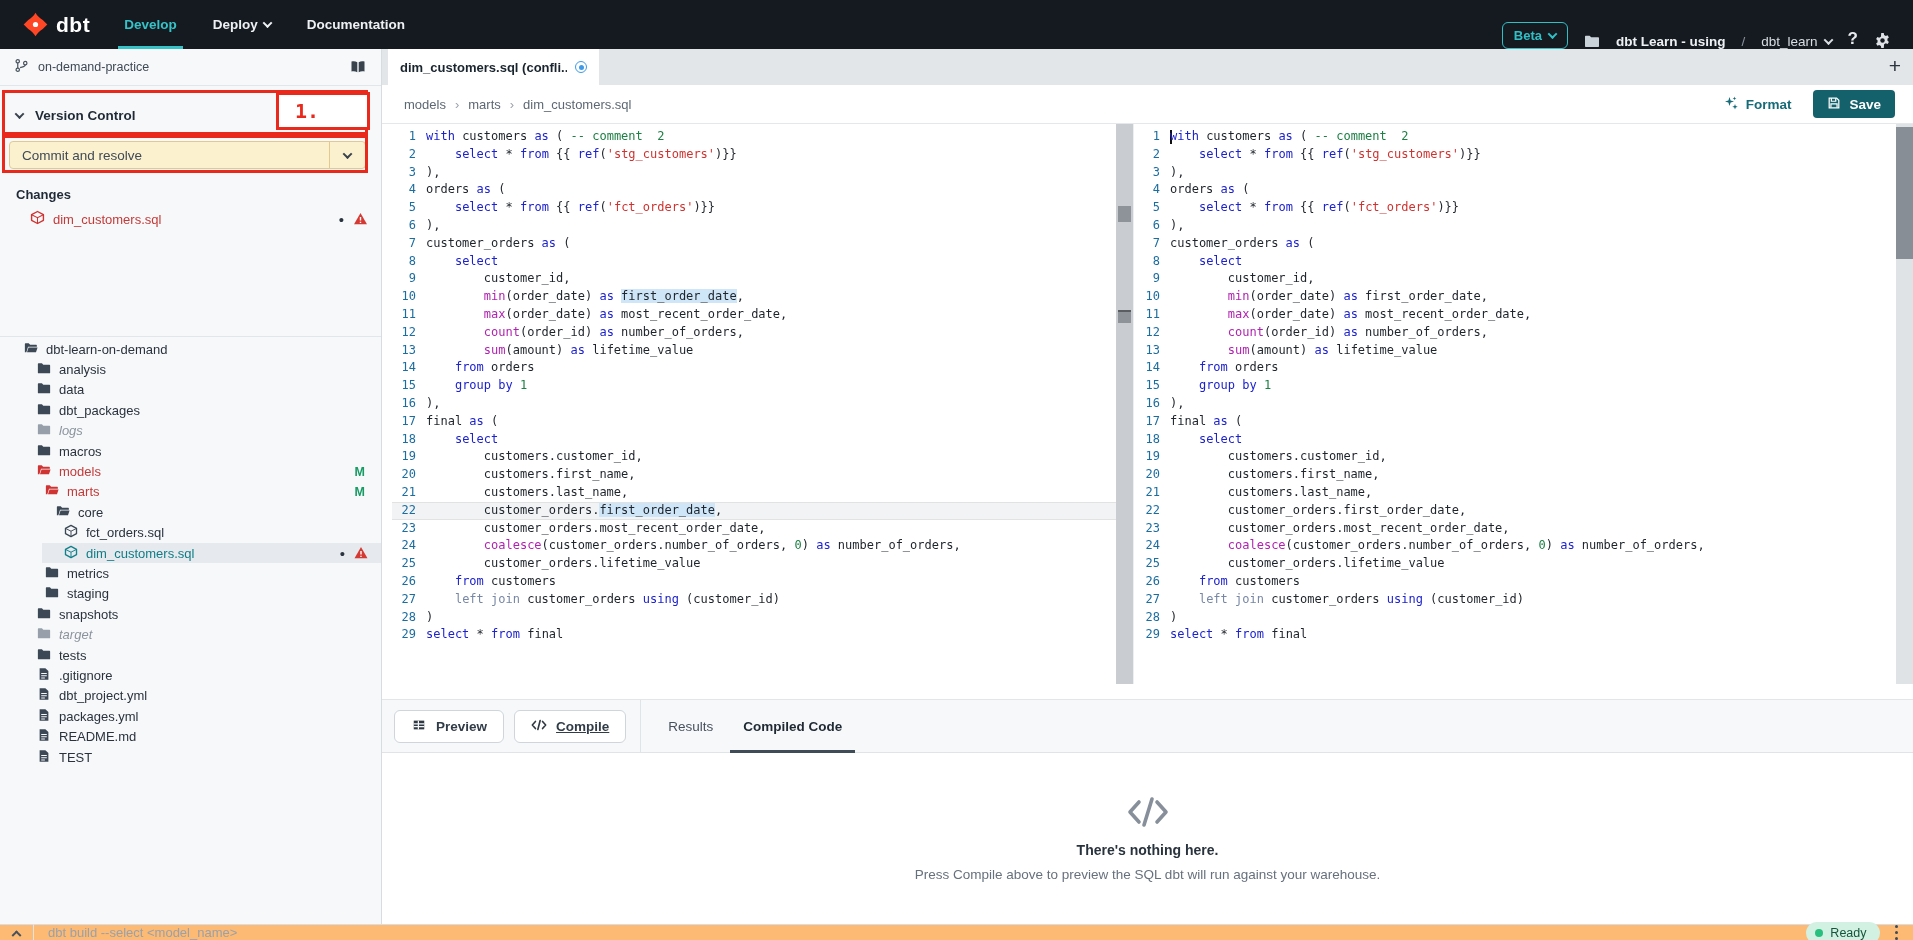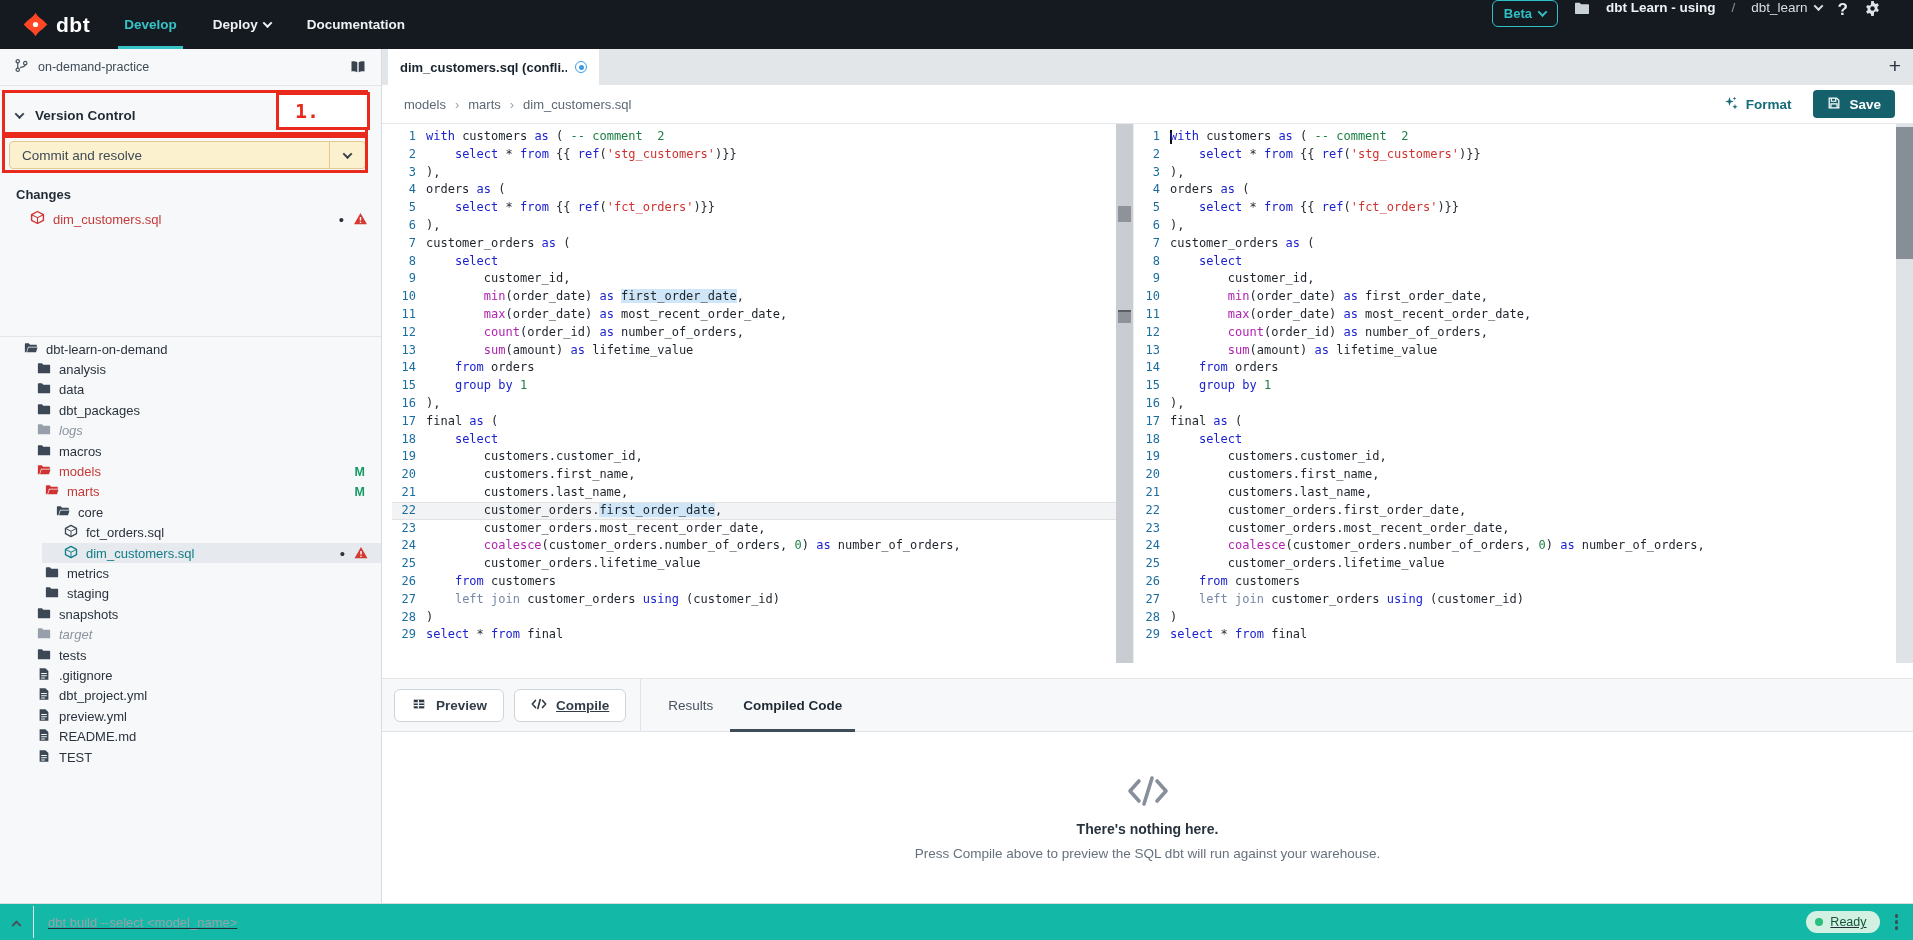--- a/index.html
+++ b/index.html
@@ -12,21 +12,21 @@
   .nav-left { display:flex; align-items:stretch; }
   .logo { display:flex; align-items:center; gap:7px; padding:0 34px 0 22px; }
   .logo-mark svg { width:27px; height:27px; display:block; }
   .logo-text { color:#fff; font-size:21px; font-weight:bold; letter-spacing:.5px; }
   .nav-items { display:flex; align-items:stretch; gap:36px; }
   .nav-item { display:flex; align-items:center; gap:6px; color:#eef1f4; font-size:13.5px; font-weight:600; cursor:pointer; position:relative; }
   .nav-item.active { color:#35c3c7; }
   .nav-item.active::after { content:""; position:absolute; left:-6px; right:-6px; bottom:0; height:3px; background:#35c3c7; }
   .chev { display:inline-block; width:7px; height:7px; border-right:2px solid currentColor; border-bottom:2px solid currentColor; transform:rotate(45deg) translate(-1px,-1px); }
   .chev.up { transform:rotate(-135deg) translate(-2px,-2px); }
-  .nav-right { display:flex; align-items:flex-start; gap:16px; padding-right:32px; }
+  .nav-right { display:flex; align-items:flex-end; gap:16px; padding-right:22px; }
   .beta-btn { background:transparent; border:1.5px solid #2fc0c6; border-radius:6px; color:#2fc0c6; font-size:13px; font-weight:700; padding:5px 11px; display:flex; align-items:center; gap:7px; cursor:pointer; font-family:inherit; }
   .nav-folder-icon svg { width:16px; height:16px; display:block; }
   .nav-project { color:#eef1f4; font-size:13.5px; font-weight:700; cursor:pointer; }
   .nav-sep { color:#8a929c; font-size:13.5px; }
   .nav-env { color:#d9dee4; font-size:13.5px; display:flex; align-items:center; gap:7px; cursor:pointer; }
   .nav-help { color:#e8ebef; font-size:17px; font-weight:bold; cursor:pointer; }
   .nav-gear svg { width:17px; height:17px; display:block; cursor:pointer; }
 
   
   .content-row { flex:1; display:flex; min-height:0; }
@@ -129,21 +129,21 @@
   .bp-tabs { display:flex; align-items:stretch; height:100%; margin-left:12px; }
   .bp-tab { display:flex; align-items:center; padding:0 15px; font-size:13.5px; color:#47525e; cursor:pointer; position:relative; }
   .bp-tab.active { color:#1f2933; font-weight:700; }
   .bp-tab.active::after { content:""; position:absolute; left:2px; right:2px; bottom:-1px; height:3px; background:#3f4b57; }
   .bp-content { flex:1; background:#fff; display:flex; flex-direction:column; align-items:center; justify-content:center; gap:9px; }
   .empty-icon svg { width:44px; height:34px; }
   .empty-title { font-size:14px; font-weight:700; color:#29333d; }
   .empty-sub { font-size:13.5px; color:#67717d; }
 
   
-  .statusbar { height:37px; flex:none; background:#14b8a6; border-top:1px solid #d9dde1; display:flex; align-items:center;text-decoration:underline; }
+  .statusbar { height:16px; flex:none; background:#fdba74; border-top:1px solid #d9dde1; display:flex; align-items:center; }
   .sb-collapse { padding:0 13px; color:#47525e; cursor:pointer; display:flex; }
   .sb-divider { width:1px; height:32px; background:#e0e4e8; }
   .sb-input { flex:1; border:none; outline:none; font-size:13px; color:#3e4a56; padding-left:14px; font-family:inherit; background:transparent; }
   .sb-input::placeholder { color:#99a1ab; }
   .sb-right { display:flex; align-items:center; gap:13px; padding-right:13px; }
   .ready-pill { display:flex; align-items:center; gap:7px; background:#d3f1e2; border-radius:12px; padding:4px 13px 4px 9px; cursor:pointer; }
   .ready-dot { width:8px; height:8px; border-radius:50%; background:#29bf7f; }
   .ready-label { font-size:12.5px; color:#14543c; }
   .kebab { display:flex; flex-direction:column; gap:2.5px; cursor:pointer; padding:2px; }
   .kebab i { width:3.5px; height:3.5px; border-radius:50%; background:#3e4a56; }
@@ -380,21 +380,21 @@
                   <path fill="#3c4856" d="M3 1.3h6.6L13 4.7v10H3z"></path>
                   <path fill="#f7f8fa" d="M4.8 6.8h6.4v1.2H4.8zm0 2.6h6.4v1.2H4.8zm0 2.6h4.2v1.2H4.8z"></path>
                 </svg></span>
               <span class="lbl">dbt_project.yml</span>
             </div>
             <div class="tree-row" style="padding-left: 37px;">
               <span><svg viewBox="0 0 16 16">
                   <path fill="#3c4856" d="M3 1.3h6.6L13 4.7v10H3z"></path>
                   <path fill="#f7f8fa" d="M4.8 6.8h6.4v1.2H4.8zm0 2.6h6.4v1.2H4.8zm0 2.6h4.2v1.2H4.8z"></path>
                 </svg></span>
-              <span class="lbl">preview.yml</span>
+              <span class="lbl">packages.yml</span>
             </div>
             <div class="tree-row" style="padding-left: 37px;">
               <span><svg viewBox="0 0 16 16">
                   <path fill="#3c4856" d="M3 1.3h6.6L13 4.7v10H3z"></path>
                   <path fill="#f7f8fa" d="M4.8 6.8h6.4v1.2H4.8zm0 2.6h6.4v1.2H4.8zm0 2.6h4.2v1.2H4.8z"></path>
                 </svg></span>
               <span class="lbl">README.md</span>
             </div>
             <div class="tree-row" style="padding-left: 37px;">
               <span><svg viewBox="0 0 16 16">

